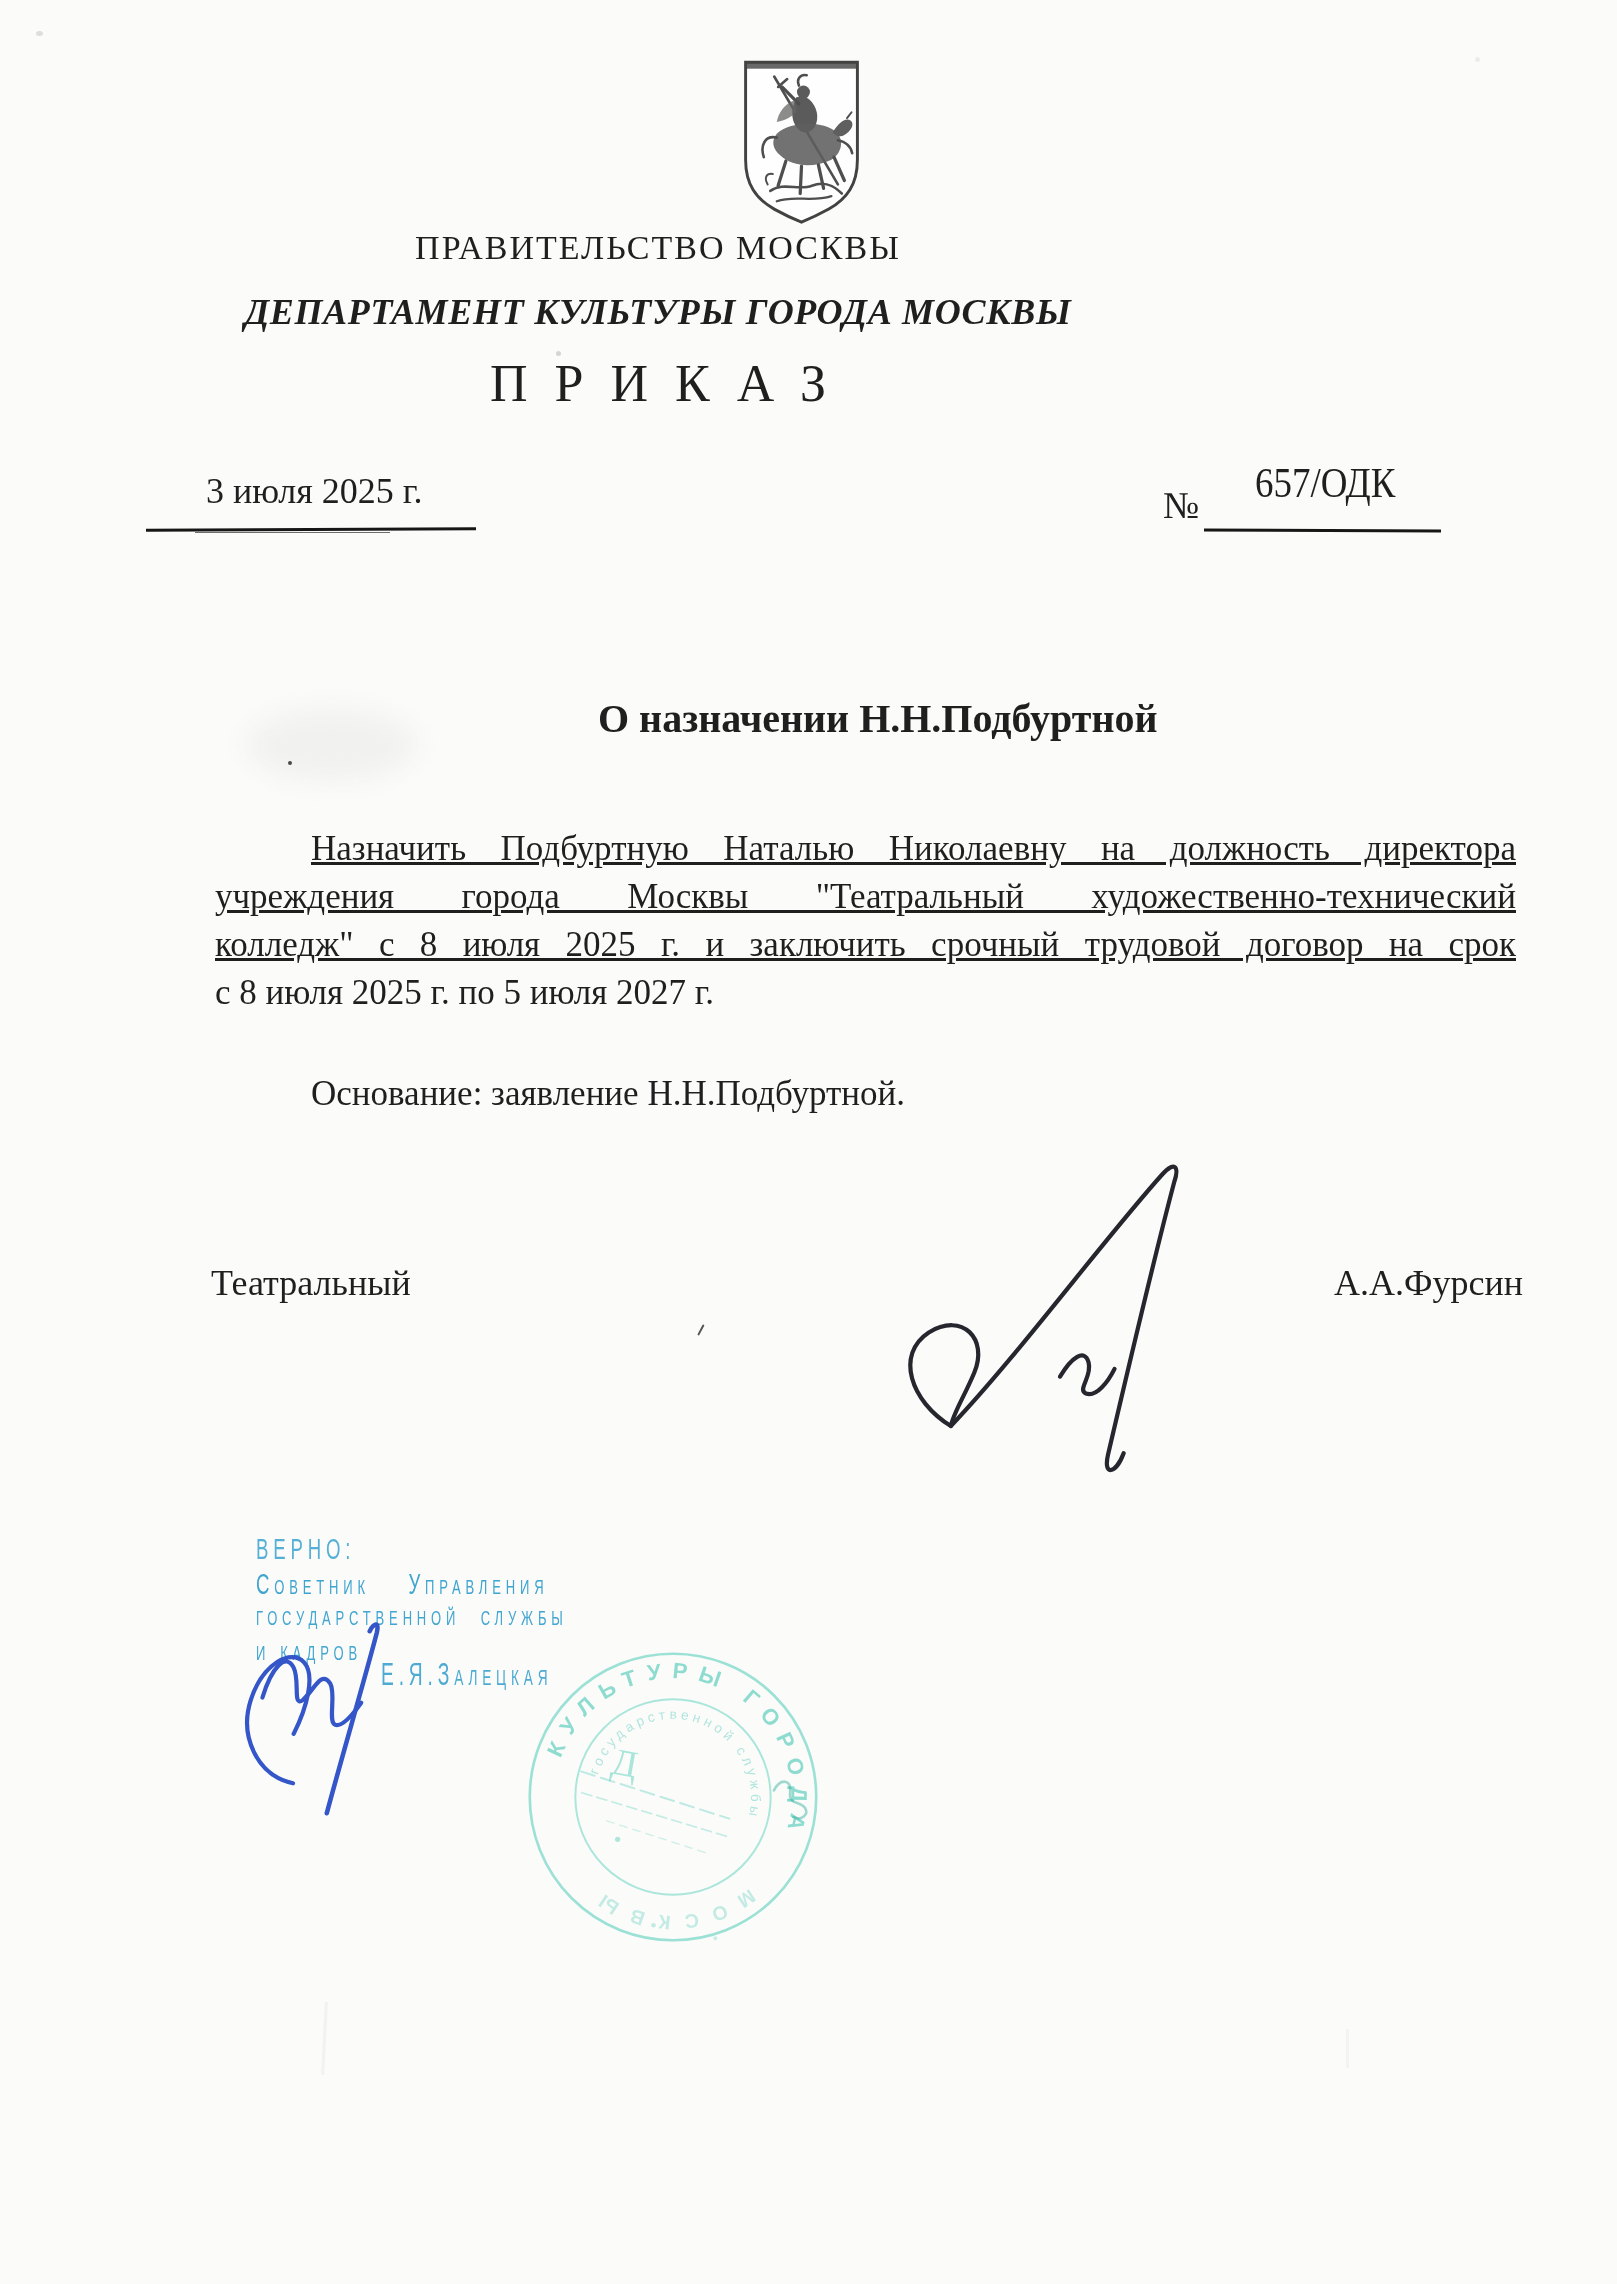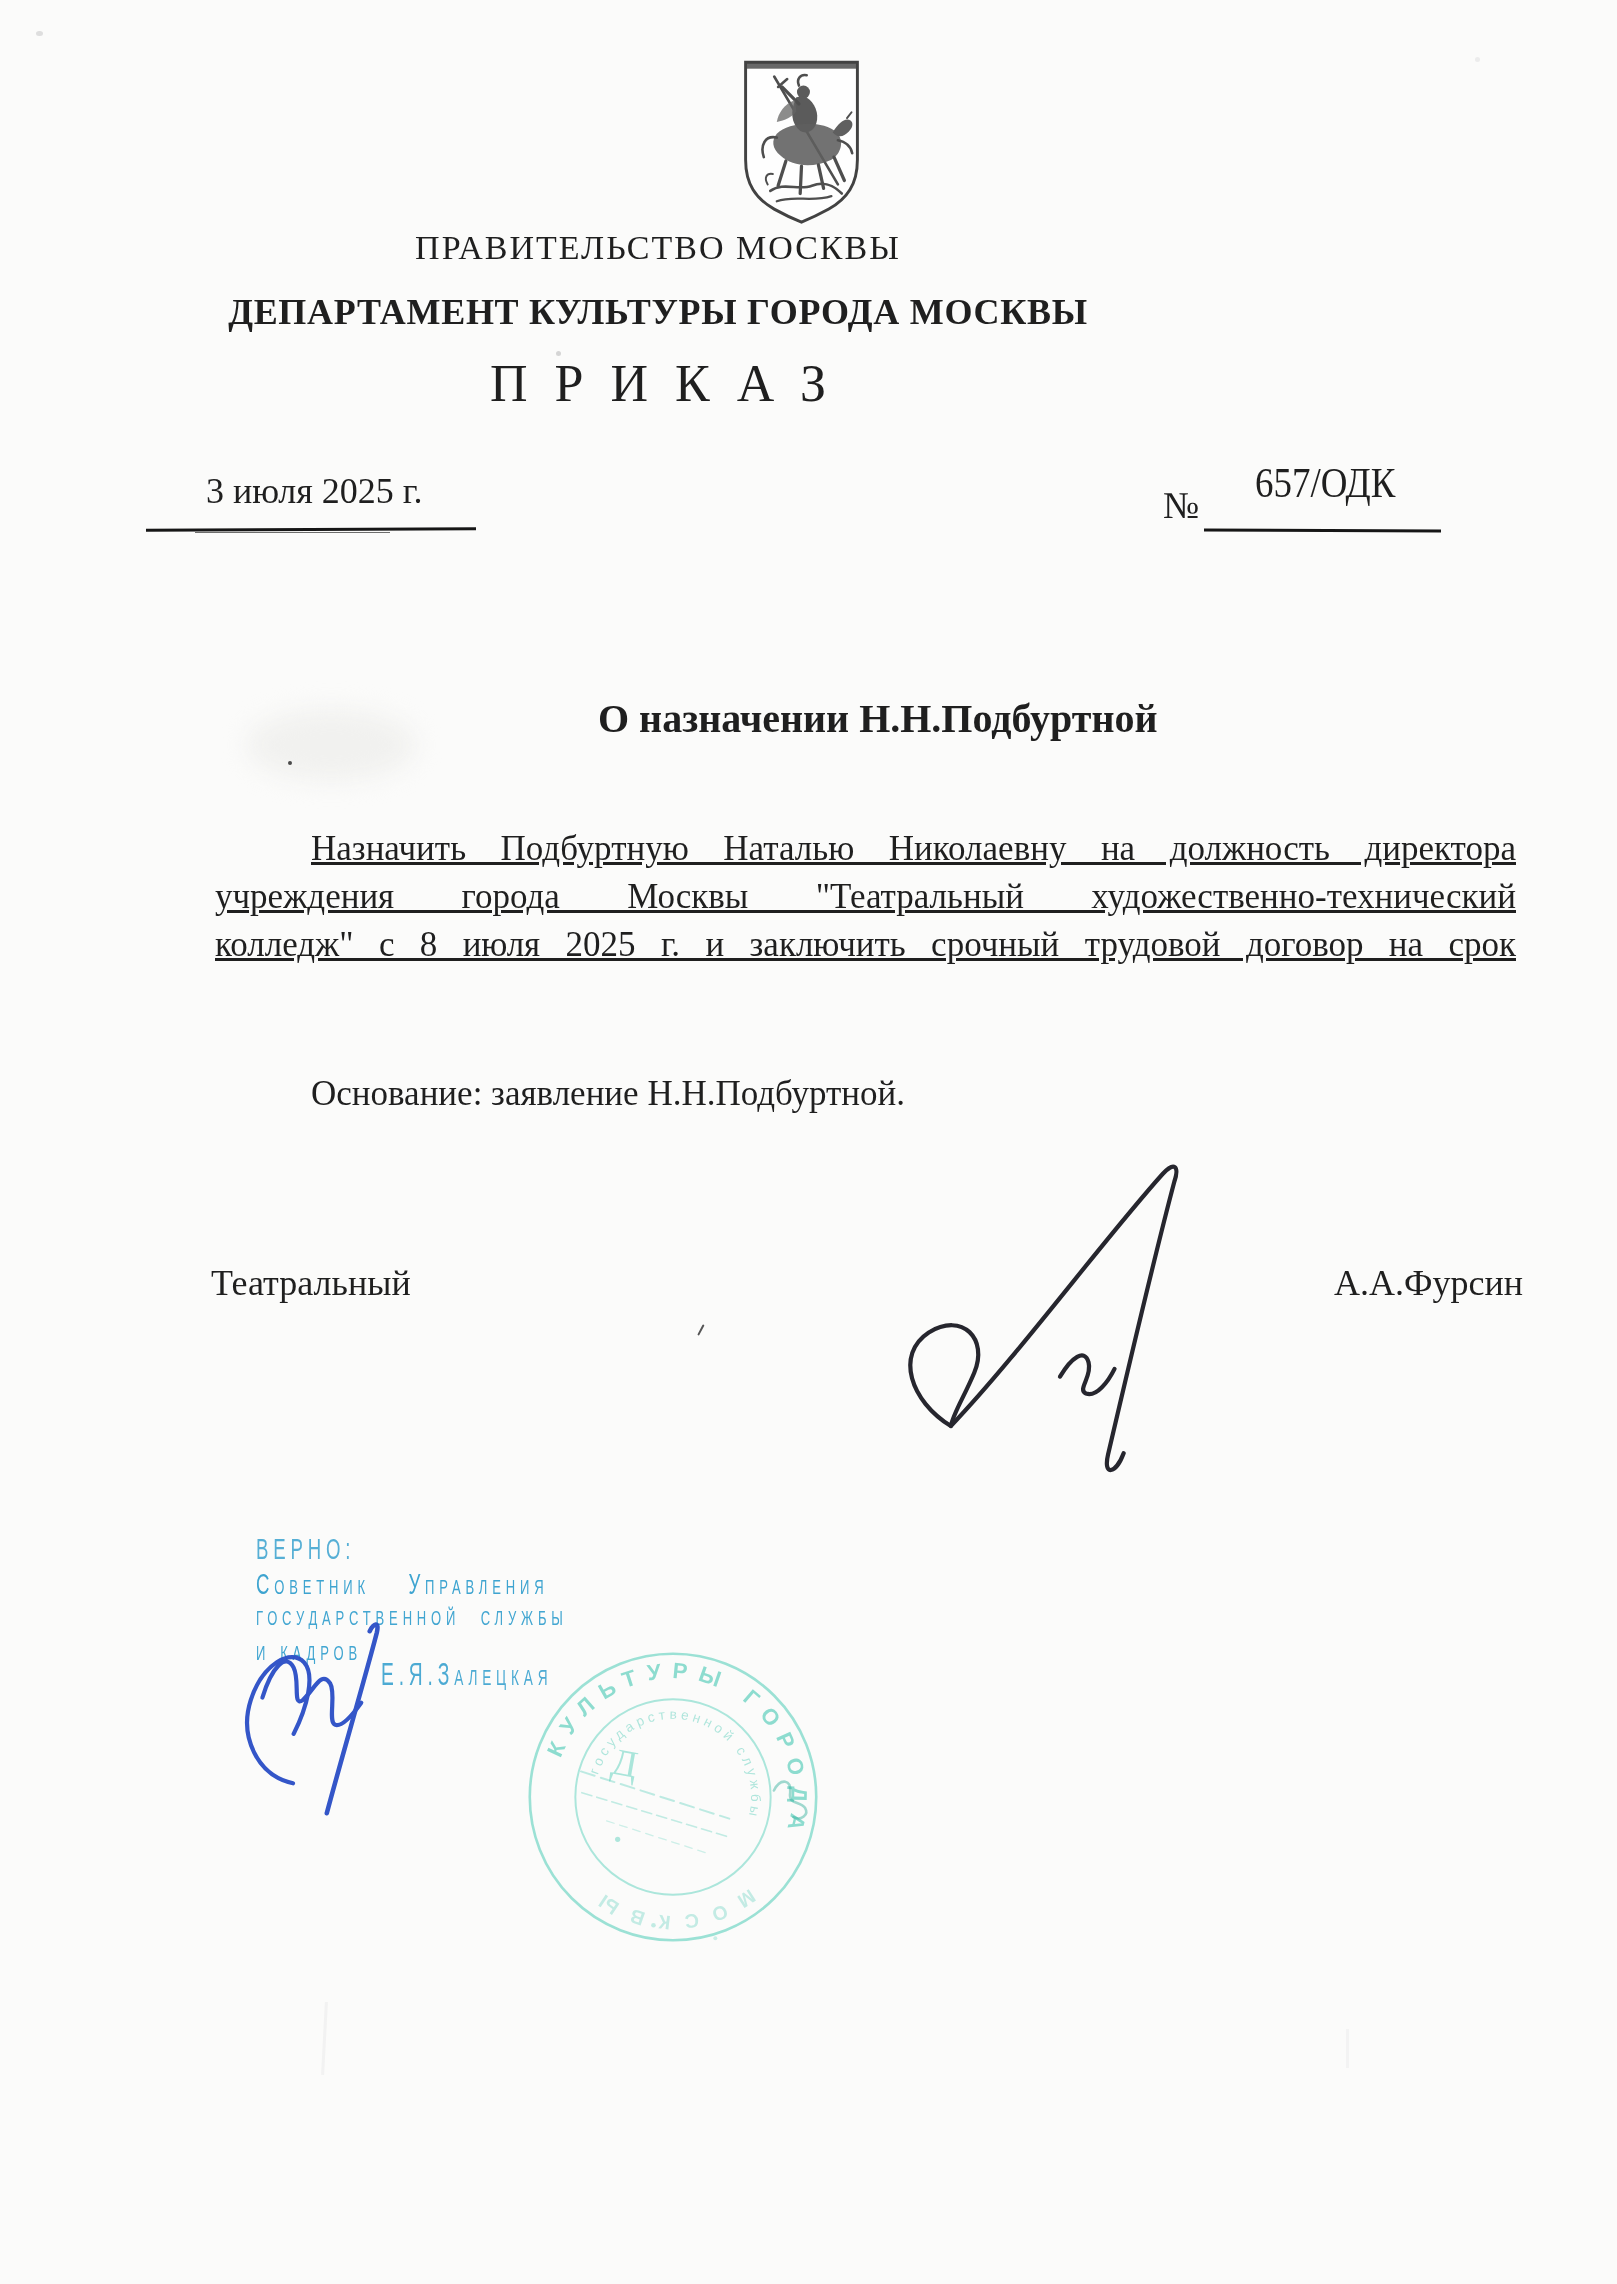--- a/index.html
+++ b/index.html
@@ -6,21 +6,21 @@
   body{
     width:1617px;height:2284px;position:relative;overflow:hidden;
     background:#fbfbfa;
     font-family:"Liberation Serif", serif;
     color:#1f1f1f;
   }
   .abs{position:absolute;}
   .ctr{left:0;width:1316px;text-align:center;}
   .doc-serif{font-family:"Liberation Serif", serif;color:#1f1f1f;}
   .org1{top:229px;font-size:34px;letter-spacing:2px;}
-  .org2{top:291px;font-size:36px;font-weight:bold;letter-spacing:0.7px;}
+  .org2{top:291px;font-size:36px;font-weight:bold;letter-spacing:0.7px;font-style:italic;}
   .prikaz{top:354px;font-size:52px;letter-spacing:27px;text-indent:27px;}
   .date-text{left:206px;top:470px;font-size:36px;}
   .rule{background:#161616;height:3.3px;}
   .date-rule{left:146px;top:528px;width:330px;transform:rotate(-0.25deg);}
   .date-rule2{left:195px;top:532px;width:195px;height:1.3px;background:#222;opacity:.65;}
   .num-sign{left:1163px;top:483px;font-size:38px;}
   .num-value{left:1255px;top:459px;font-size:42px;transform:scaleX(.88);transform-origin:left top;}
   .num-rule{left:1204px;top:529px;width:237px;transform:rotate(0.2deg);}
   .subject{left:598px;top:695px;font-size:40px;font-weight:bold;}
   .body-block{left:215px;top:825px;width:1301px;font-size:35px;line-height:48px;}
@@ -89,20 +89,21 @@
 <div class="abs num-sign doc-serif">№</div>
 <div class="abs num-value doc-serif">657/ОДК</div>
 <div class="abs rule num-rule"></div>
 
 <div class="abs subject doc-serif">О назначении Н.Н.Подбуртной</div>
 
 <div class="abs body-block doc-serif">
   <div class="jline first">Назначить Подбуртную Наталью Николаевну на должность директора</div>
   <div class="jline">учреждения города Москвы "Театральный художественно-технический</div>
   <div class="jline">колледж" с 8 июля 2025 г. и заключить срочный трудовой договор на срок</div>
+  <div class="lastline">с 8 июля 2025 г. по 5 июля 2027 г.</div>
 </div>
 
 <div class="abs basis doc-serif">Основание: заявление Н.Н.Подбуртной.</div>
 
 <div class="abs role doc-serif">Театральный</div>
 <div class="abs signer doc-serif">А.А.Фурсин</div>
 
 <svg class="abs" style="left:865px;top:1148px;" width="351" height="354" viewBox="0 0 540 545">
   <g stroke="#26262e" stroke-width="6.5" fill="none" stroke-linecap="round">
     <path d="M132,428 C70,390 46,318 98,284 C150,252 190,294 168,346 C152,384 136,408 132,428"></path>

